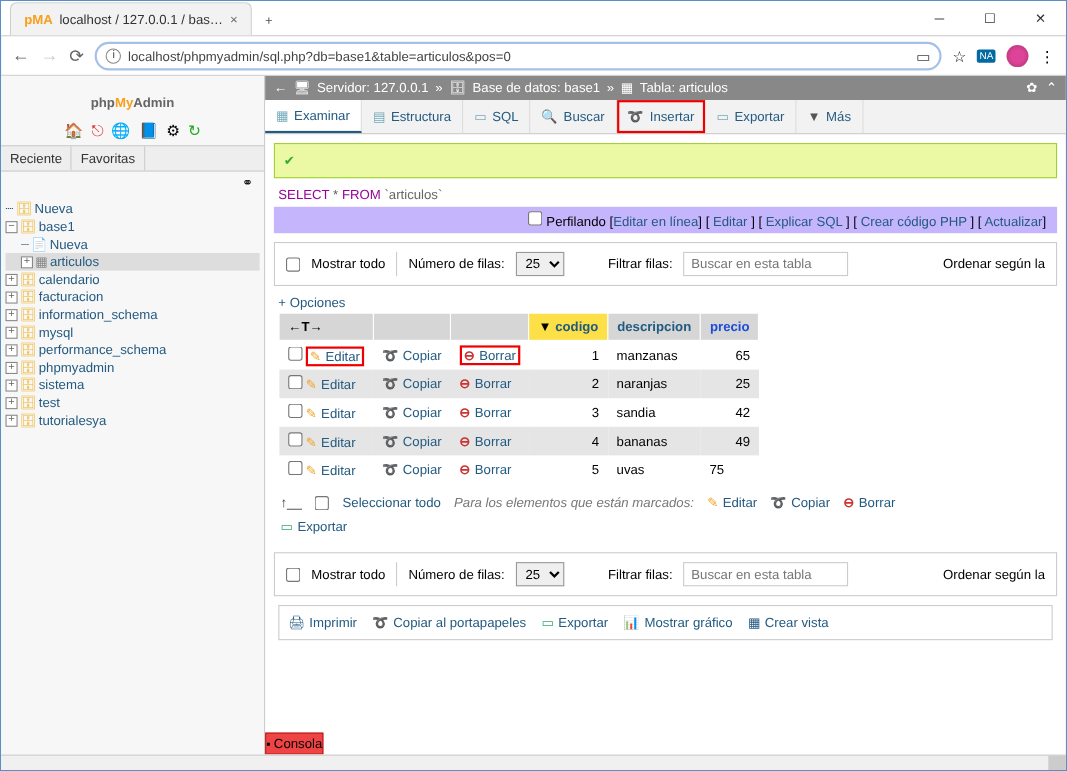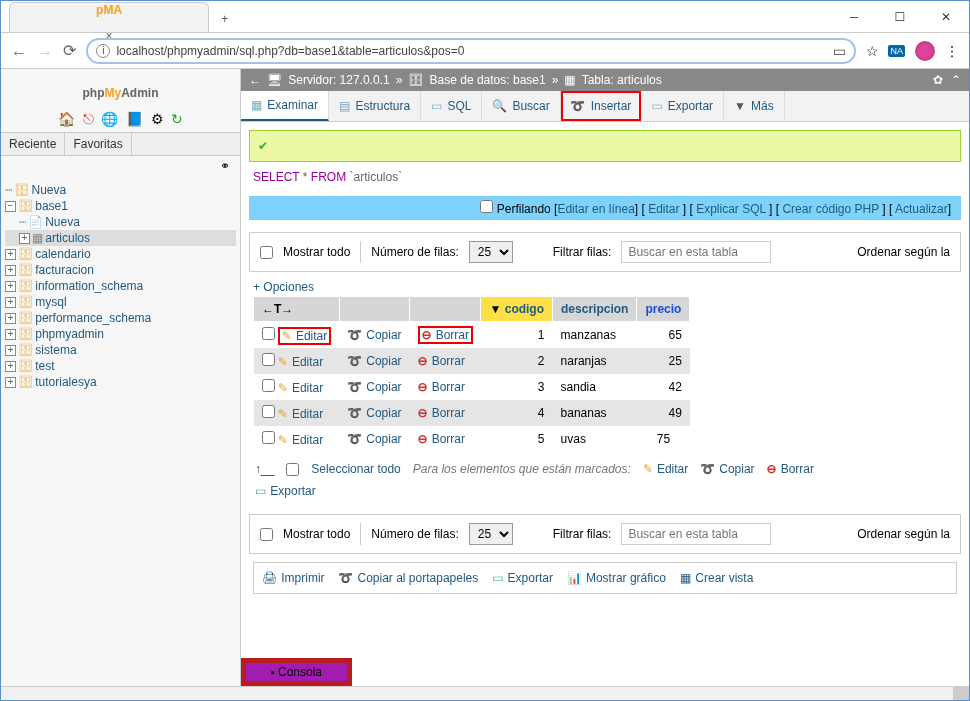--- a/index.html
+++ b/index.html
@@ -1,19 +1,19 @@
 <!DOCTYPE html>
 <html><head>
 <meta charset="utf-8">
 <style>
 * { box-sizing:border-box; margin:0; padding:0; font-family:sans-serif; font-size:12px; }
 body { width:970px; height:701px; background:#fff; overflow:hidden; border:1px solid #5a8ec9; }
 
 .titlebar { height:32px; background:#fff; border-bottom:1px solid #ccc; display:flex; align-items:flex-end; }
-.tab { display:flex; align-items:center; gap:6px; height:30px; padding:0 12px; border:1px solid #ccc; border-bottom:none; border-radius:6px 6px 0 0; margin-left:8px; background:#f2f2f2; max-width:220px;flex-direction:column; }
+.tab { display:flex; align-items:center; gap:6px; height:30px; padding:0 12px; border:1px solid #ccc; border-bottom:none; border-radius:6px 6px 0 0; margin-left:8px; background:#f2f2f2; max-width:220px; }
 .winbtns { margin-left:auto; display:flex; }
 .winbtn { width:46px; height:30px; display:flex; align-items:center; justify-content:center; color:#333; cursor:pointer; }
 .addrbar { height:36px; display:flex; align-items:center; gap:10px; padding:0 10px; border-bottom:1px solid #ccc; }
 .navbtn { color:#666; font-size:16px; cursor:pointer; }
 .url { flex:1; height:26px; border:2px solid #a3c1e8; border-radius:14px; display:flex; align-items:center; padding:0 8px; color:#444; gap:6px; }
 .ricon { font-size:14px; }
 
 .app { display:flex; height:calc(701px - 32px - 36px - 16px); }
 .leftcol { width:240px; background:#f7f7f7; border-right:1px solid #ccc; display:flex; flex-direction:column; }
 .logo { text-align:center; padding:8px 0 4px; font-size:22px; font-weight:bold; }
@@ -34,42 +34,42 @@
 .bc { background:#888; color:#fff; display:flex; align-items:center; padding:4px 8px; gap:6px; }
 .bc a{color:#fff; text-decoration:none;}
 .bc-end{margin-left:auto; display:flex; gap:8px;}
 .maintabs { display:flex; background:#f2f2f2; border-bottom:1px solid #ccc; }
 .mtab { display:flex; align-items:center; gap:5px; padding:7px 10px; border-right:1px solid #ddd; color:#235a81; cursor:pointer; }
 .mtab.active { background:#fff; border-bottom:2px solid #235a81; }
 .mtab.hl { border:2px solid #e00; padding:5px 8px;}
 .msgbox { margin:8px; padding:8px; background:#ebf8a4; border:1px solid #a3d038; color:#333; display:flex; gap:8px; align-items:center;}
 pre.sql { margin:4px 12px; color:#666; }
 pre.sql .kw{color:#909}
-.sql-actions{ text-align:right; padding:4px 10px; background:#7dd3fc; margin:12px 8px;}
+.sql-actions{ text-align:right; padding:4px 10px; background:#c4b5fd; margin:0 8px;}
 .sql-actions a{ color:#235a81; text-decoration:none;}
 .toolbar{ display:flex; align-items:center; gap:10px; padding:8px 10px; border:1px solid #ccc; margin:8px; }
 .toolbar .sep{width:1px;height:22px;background:#ccc;}
 .toolbar input[type=text]{ border:1px solid #ccc; padding:3px 6px; width:150px;}
 select{border:1px solid #999; padding:2px 4px;}
 .options{ color:#235a81; padding:0 12px; cursor:pointer;}
 table.data { margin:2px 12px; border-collapse:collapse; }
 table.data th { background:#d6d6d6; padding:5px 8px; text-align:left; border:1px solid #fff; }
 table.data td { padding:5px 8px; }
 table.data tr.odd td{ background:#e5e5e5; }
 .alink{ color:#235a81; text-decoration:none; cursor:pointer; display:inline-flex; align-items:center; gap:4px;}
 .hlbox{ border:2px solid #e00; padding:0 2px;}
 .ic-edit{color:#f0a020}
 .ic-copy{color:#235a81}
 .ic-del{color:#c33; font-weight:bold;}
 .selrow{ display:flex; align-items:center; gap:12px; padding:8px 14px; color:#333; flex-wrap:wrap;}
 .selrow i{color:#777}
 .opsbox{ margin:8px 12px; border:1px solid #ccc; }
 .opsbox .hdr{ background:#eee; padding:5px 8px; font-weight:bold; border-bottom:1px solid #ccc;}
 .opsbox .body{ padding:8px; display:flex; gap:14px; flex-wrap:wrap;}
-.consola{ position:absolute; bottom:0; left:0; background:#a21caf; border:5px solid #b91c1c; padding:2px 25px; font-size:11px;}
+.consola{ position:absolute; bottom:0; left:0; background:#ef4444; border:1px solid #b91c1c; padding:2px 0; font-size:11px;}
 .bottom-scroll{height:16px; background:#f0f0f0; border-top:1px solid #ccc; position:relative;}
 .bottom-scroll .thumb-right{position:absolute; right:0; top:0; height:14px; width:16px; background:#ccc;}
 .avatar{width:20px;height:20px;border-radius:50%;background:radial-gradient(circle,#d49 40%,#a36 100%);}
 </style>
 </head>
 <body>
 
 <div class="titlebar">
   <div class="tab">
     <span style="color:#f89f1b;font-weight:bold">pMA</span>
@@ -258,21 +258,21 @@
             <td style="text-align:right">4</td>
             <td>bananas</td>
             <td style="text-align:right">49</td>
           </tr>
           <tr>
             <td><input type="checkbox" style=""> <span class=""><a class="alink"><span class="ic-edit">✎</span>Editar</a></span></td>
             <td><a class="alink"><span class="ic-copy">➰</span>Copiar</a></td>
             <td><span class=""><a class="alink"><span class="ic-del">⊖</span>Borrar</a></span></td>
             <td style="text-align:right">5</td>
             <td>uvas</td>
-            <td style="text-align:center">75</td>
+            <td style="text-align:left">75</td>
           </tr>
         </tbody>
     </table>
 
     <div class="selrow">
       <span>↑__</span>
       <input type="checkbox" style="">
       <a class="alink">Seleccionar todo</a>
       <i>Para los elementos que están marcados:</i>
       <a class="alink">

